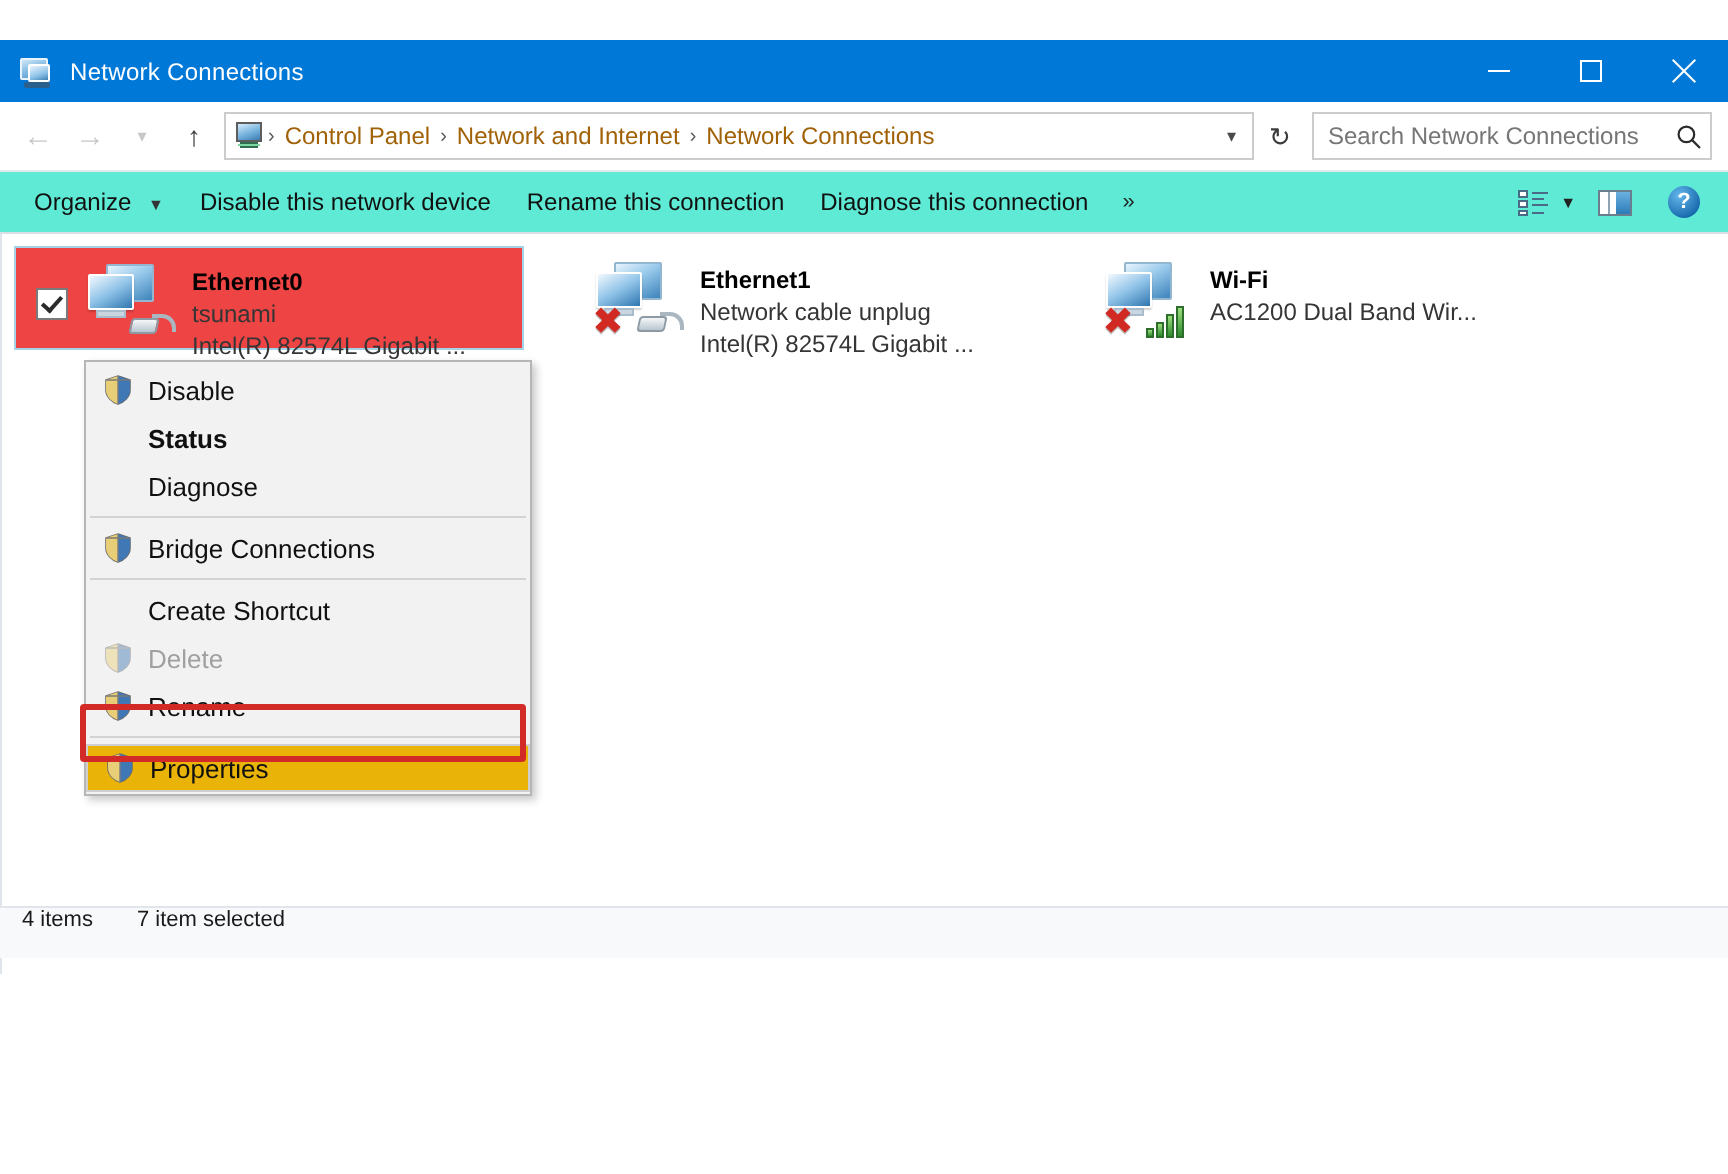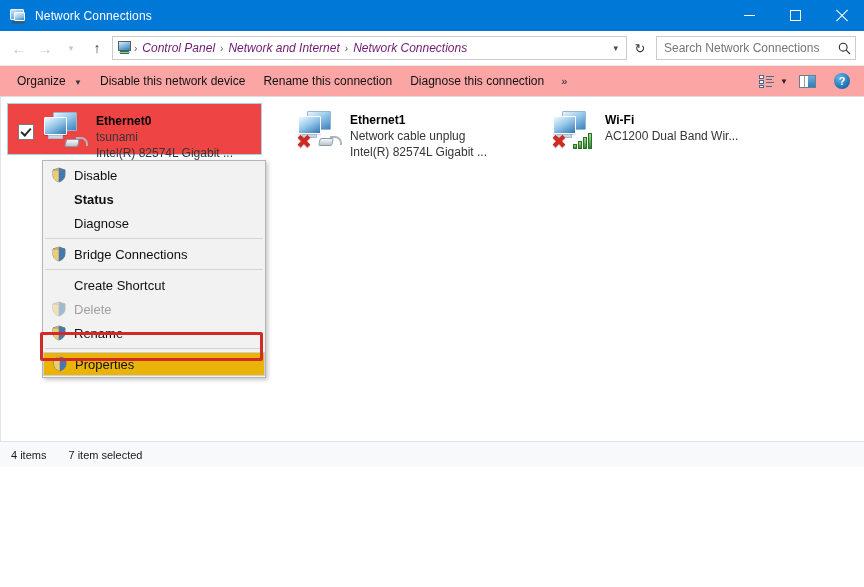--- a/index.html
+++ b/index.html
@@ -11,20 +11,21 @@
     font-family: "Liberation Sans", sans-serif;
     -webkit-font-smoothing: antialiased;
   }
   #app {
     position: relative;
     width: 864px;
     height: 467px;
     overflow: hidden;
     background: #ffffff;
     box-sizing: border-box;
+    margin-top: 20px;
   }
 
   
   .titlebar {
     position: absolute;
     left: 0; top: 0;
     width: 864px; height: 31px;
     background: #0078d7;
     display: flex;
     align-items: center;
@@ -171,22 +172,21 @@
     align-items: center;
     font-size: 12px;
     color: #1a1a1a;
     white-space: nowrap;
     overflow: hidden;
     flex: 1 1 auto;
     min-width: 0;
   }
   .crumb {
     padding: 2px 4px;
-    color: #701a75;
-    font-style: italic;
+    color: #a16207;
   }
   .crumb-sep {
     color: #5c5c5c;
     font-size: 10px;
     padding: 0 1px;
   }
   .addr-chevron {
     color: #4a4a4a;
     font-size: 9px;
     padding: 0 8px 0 4px;
@@ -232,21 +232,21 @@
     color: #2b2b2b;
     font-size: 12px;
     flex: 0 0 auto;
   }
 
   
   .cmdbar {
     position: absolute;
     left: 0; top: 65px;
     width: 864px; height: 32px;
-    background: #fca5a5;
+    background: #5eead4;
     border-top: 1px solid #e3e8ec;
     border-bottom: 1px solid #d9dfe4;
     display: flex;
     align-items: center;
     box-sizing: border-box;
   }
   .cmd-item {
     font-size: 12px;
     color: #111111;
     padding: 5px 9px;
@@ -525,26 +525,26 @@
     width: 223px; height: 29px;
     border: 3px solid #d22b27;
     box-sizing: border-box;
     border-radius: 2px;
     pointer-events: none;
   }
 
   
   .statusbar {
     position: absolute;
-    left: 0; bottom: 0;
+    left: 0; bottom: 8px;
     width: 864px; height: 26px;
     background: #f7f9fb;
     border-top: 1px solid #dfe5ea;
     display: flex;
-    align-items: center;
+    align-items: flex-start;
     box-sizing: border-box;
   }
   .status-text {
     font-size: 11px;
     color: #1a1a1a;
     margin-left: 11px;
     white-space: nowrap;
   }
   .status-text.second { margin-left: 22px; }
 </style>

